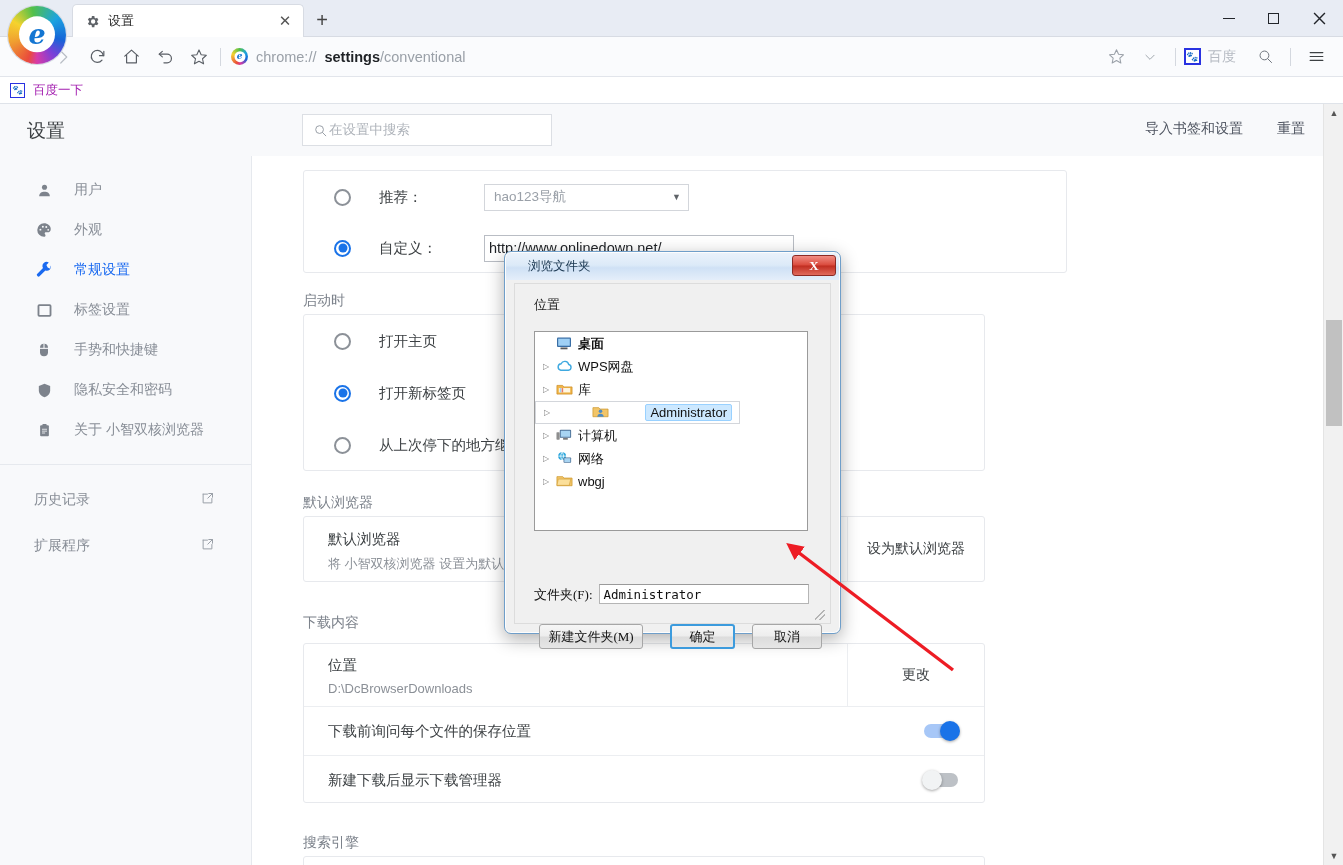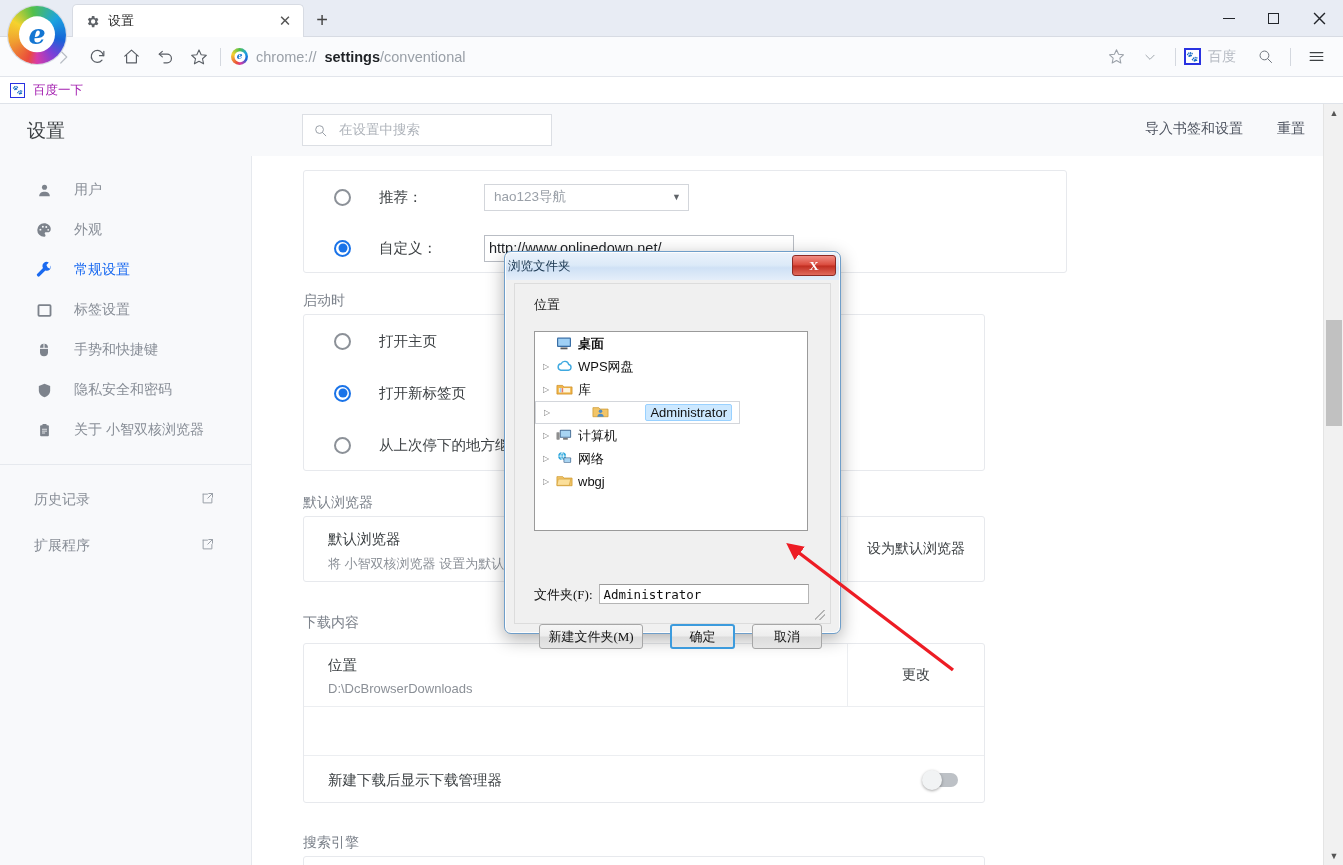--- a/index.html
+++ b/index.html
@@ -108,21 +108,21 @@
   .settings-header {
     position: absolute; left: 0; top: 104px; width: 1332px; height: 52px;
     background: #f8f9fb; display: flex; align-items: center;
   }
   .settings-title { position: absolute; left: 27px; top: 118px; font-size: 19px; color: #3c4043; }
   .searchbox {
     position: absolute; left: 302px; top: 114px; width: 250px; height: 32px;
     background: #ffffff; border: 1px solid #dcdfe4;
     display: flex; align-items: center; padding: 0 10px;
   }
-  .search-ph { font-size: 13.5px; color: #aeb3ba; margin-left: 11px; }
+  .search-ph { font-size: 13.5px; color: #aeb3ba; margin-left: 1px; }
   .hdr-link { position: absolute; top: 120px; font-size: 14px; color: #4e5460; cursor: pointer; }
   #hdr-import { right: 100px; }
   #hdr-reset { right: 38px; }
 
   .sidebar {
     position: absolute; left: 0; top: 156px; width: 252px; height: 709px;
     background: #f8f9fb; border-right: 1px solid #e6e9ee;
   }
   .side-item {
     position: relative; height: 40px; display: flex; align-items: center;
@@ -210,21 +210,21 @@
     position: absolute; left: 504px; top: 251px; width: 337px; height: 383px;
     background: #f0f0f0;
     border: 1px solid #6f9ec9; border-radius: 7px;
     box-shadow: 0 0 0 1px rgba(255,255,255,.85) inset, 0 5px 18px rgba(0,0,0,.32);
     z-index: 50;
   }
   .dlg-title {
     position: absolute; left: 1px; top: 1px; right: 1px; height: 27px;
     background: linear-gradient(to bottom,#eaf2fb 0%,#dceaf8 45%,#cfe1f5 55%,#e4eefa 100%);
     border-radius: 6px 6px 0 0;
-    display: flex; align-items: center; padding-left: 2px; text-align: right;
+    display: flex; align-items: center; padding-left: 22px; text-align: right;
   }
   .dlg-title-text { font-size: 12.5px; color: #16334d; }
   .dlg-close {
     position: absolute; right: 3px; top: 2px; width: 44px; height: 21px;
     border-radius: 3px; border: 1px solid #8b2a24;
     background: linear-gradient(to bottom,#f18d84 0%,#da4a3c 48%,#c02d20 52%,#e06a5c 100%);
     color: #ffffff; font: 700 13px "Liberation Serif", serif;
     display: flex; align-items: center; justify-content: center; cursor: pointer;
   }
   .dlg-body {
@@ -541,20 +541,26 @@
       <div style="position:absolute; left:0; top:0; width:100%; height:62px;">
         <div style="position:absolute; left:24px; top:12px;">
           <div class="row-label">位置</div>
           <div class="row-sub">D:\DcBrowserDownloads</div>
         </div>
         <div class="right-action">更改</div>
       </div>
 
       <div class="hr-line" style="top:62px;"></div>
 
+      <div style="position:absolute; left:0; top:62px; width:100%; height:49px;">
+        <span class="row-label" style="position:absolute; left:24px; top:16px;">下载前询问每个文件的保存位置</span>
+        <span class="toggle on">
+            <span class="knob"></span>
+          </span>
+      </div>
 
       <div class="hr-line" style="top:111px;"></div>
 
       <div style="position:absolute; left:0; top:111px; width:100%; height:49px;">
         <span class="row-label" style="position:absolute; left:24px; top:16px;">新建下载后显示下载管理器</span>
         <span class="toggle">
             <span class="knob"></span>
           </span>
       </div>
     </div>

